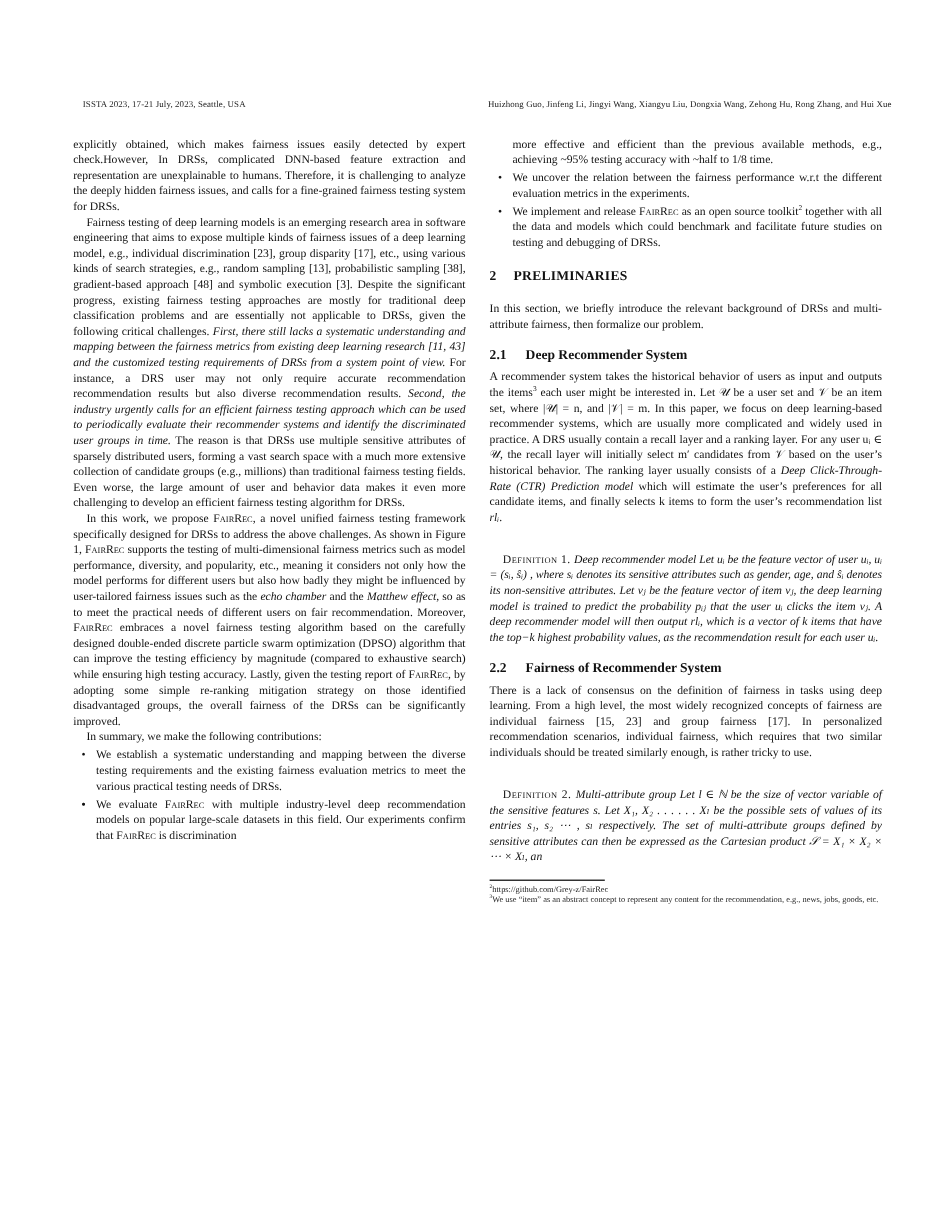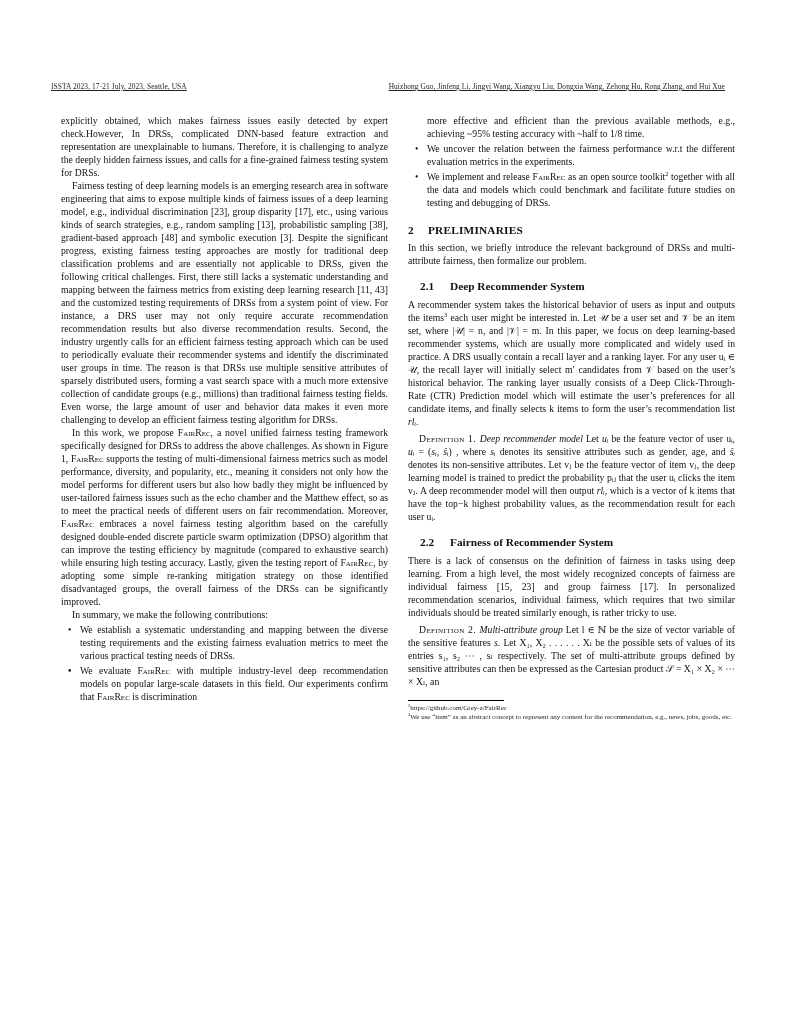--- a/index.html
+++ b/index.html
@@ -2,40 +2,40 @@
 <html><head>
 <meta charset="utf-8">
 <style>
   html,body{margin:0;padding:0;background:#ffffff;}
   .page{
     position:relative;width:791px;height:1024px;background:#ffffff;
     font-family:"Liberation Serif","DejaVu Serif",serif;color:#111;
     overflow:hidden;
   }
   .runhead{
-    position:absolute;top:82px;left:51px;width:674px;
+    position:absolute;top:82px;left:69px;width:674px;
     display:flex;justify-content:space-between;
-    font-size:7.4px;color:#222;letter-spacing:0.1px;text-decoration:underline;
+    font-size:7.4px;color:#222;letter-spacing:0.1px;
   }
   .columns{
     position:absolute;top:114px;left:61px;width:674px;
     display:flex;gap:20px;
   }
   .col{width:330px;font-size:9.7px;line-height:13px;text-align:justify;}
   .para{margin:0;}
   .para.indent{text-indent:11px;}
-  .para.def{text-indent:11px;margin-top:4px;}
+  .para.def{text-indent:11px;margin-top:22px;}
   .cont{padding-left:19px;}
   .bullet{position:relative;padding-left:19px;margin-top:2px;}
   .bullet .mk{position:absolute;left:7px;top:0;}
-  .h1{font-size:11.3px;font-weight:bold;margin:15px 0 4px;letter-spacing:0.2px;text-align:left;}
+  .h1{font-size:11.3px;font-weight:bold;margin:15px 0 14px;letter-spacing:0.2px;text-align:left;}
   .h1 .num{display:inline-block;min-width:20px;}
   .h2{font-size:11.3px;font-weight:bold;margin:13px 0 5px;text-align:left;}
-  .h2 .num{display:inline-block;min-width:30px;margin-left:12px;}
-  .i{}
+  .h2 .num{display:inline-block;min-width:30px;}
+  .i{font-style:italic;}
   .bi{font-weight:normal;font-style:italic;}
   .sc{font-variant:small-caps;}
   .dsc{font-variant:small-caps;letter-spacing:0.4px;font-style:normal;}
   .sup{vertical-align:super;font-size:64%;line-height:0;}
   .fnrule{width:96px;border-top:0.8px solid #000;margin:12px 0 3px;}
   .fn{font-size:7px;line-height:9px;text-align:justify;color:#222;}
 </style>
 </head>
 <body>
 

